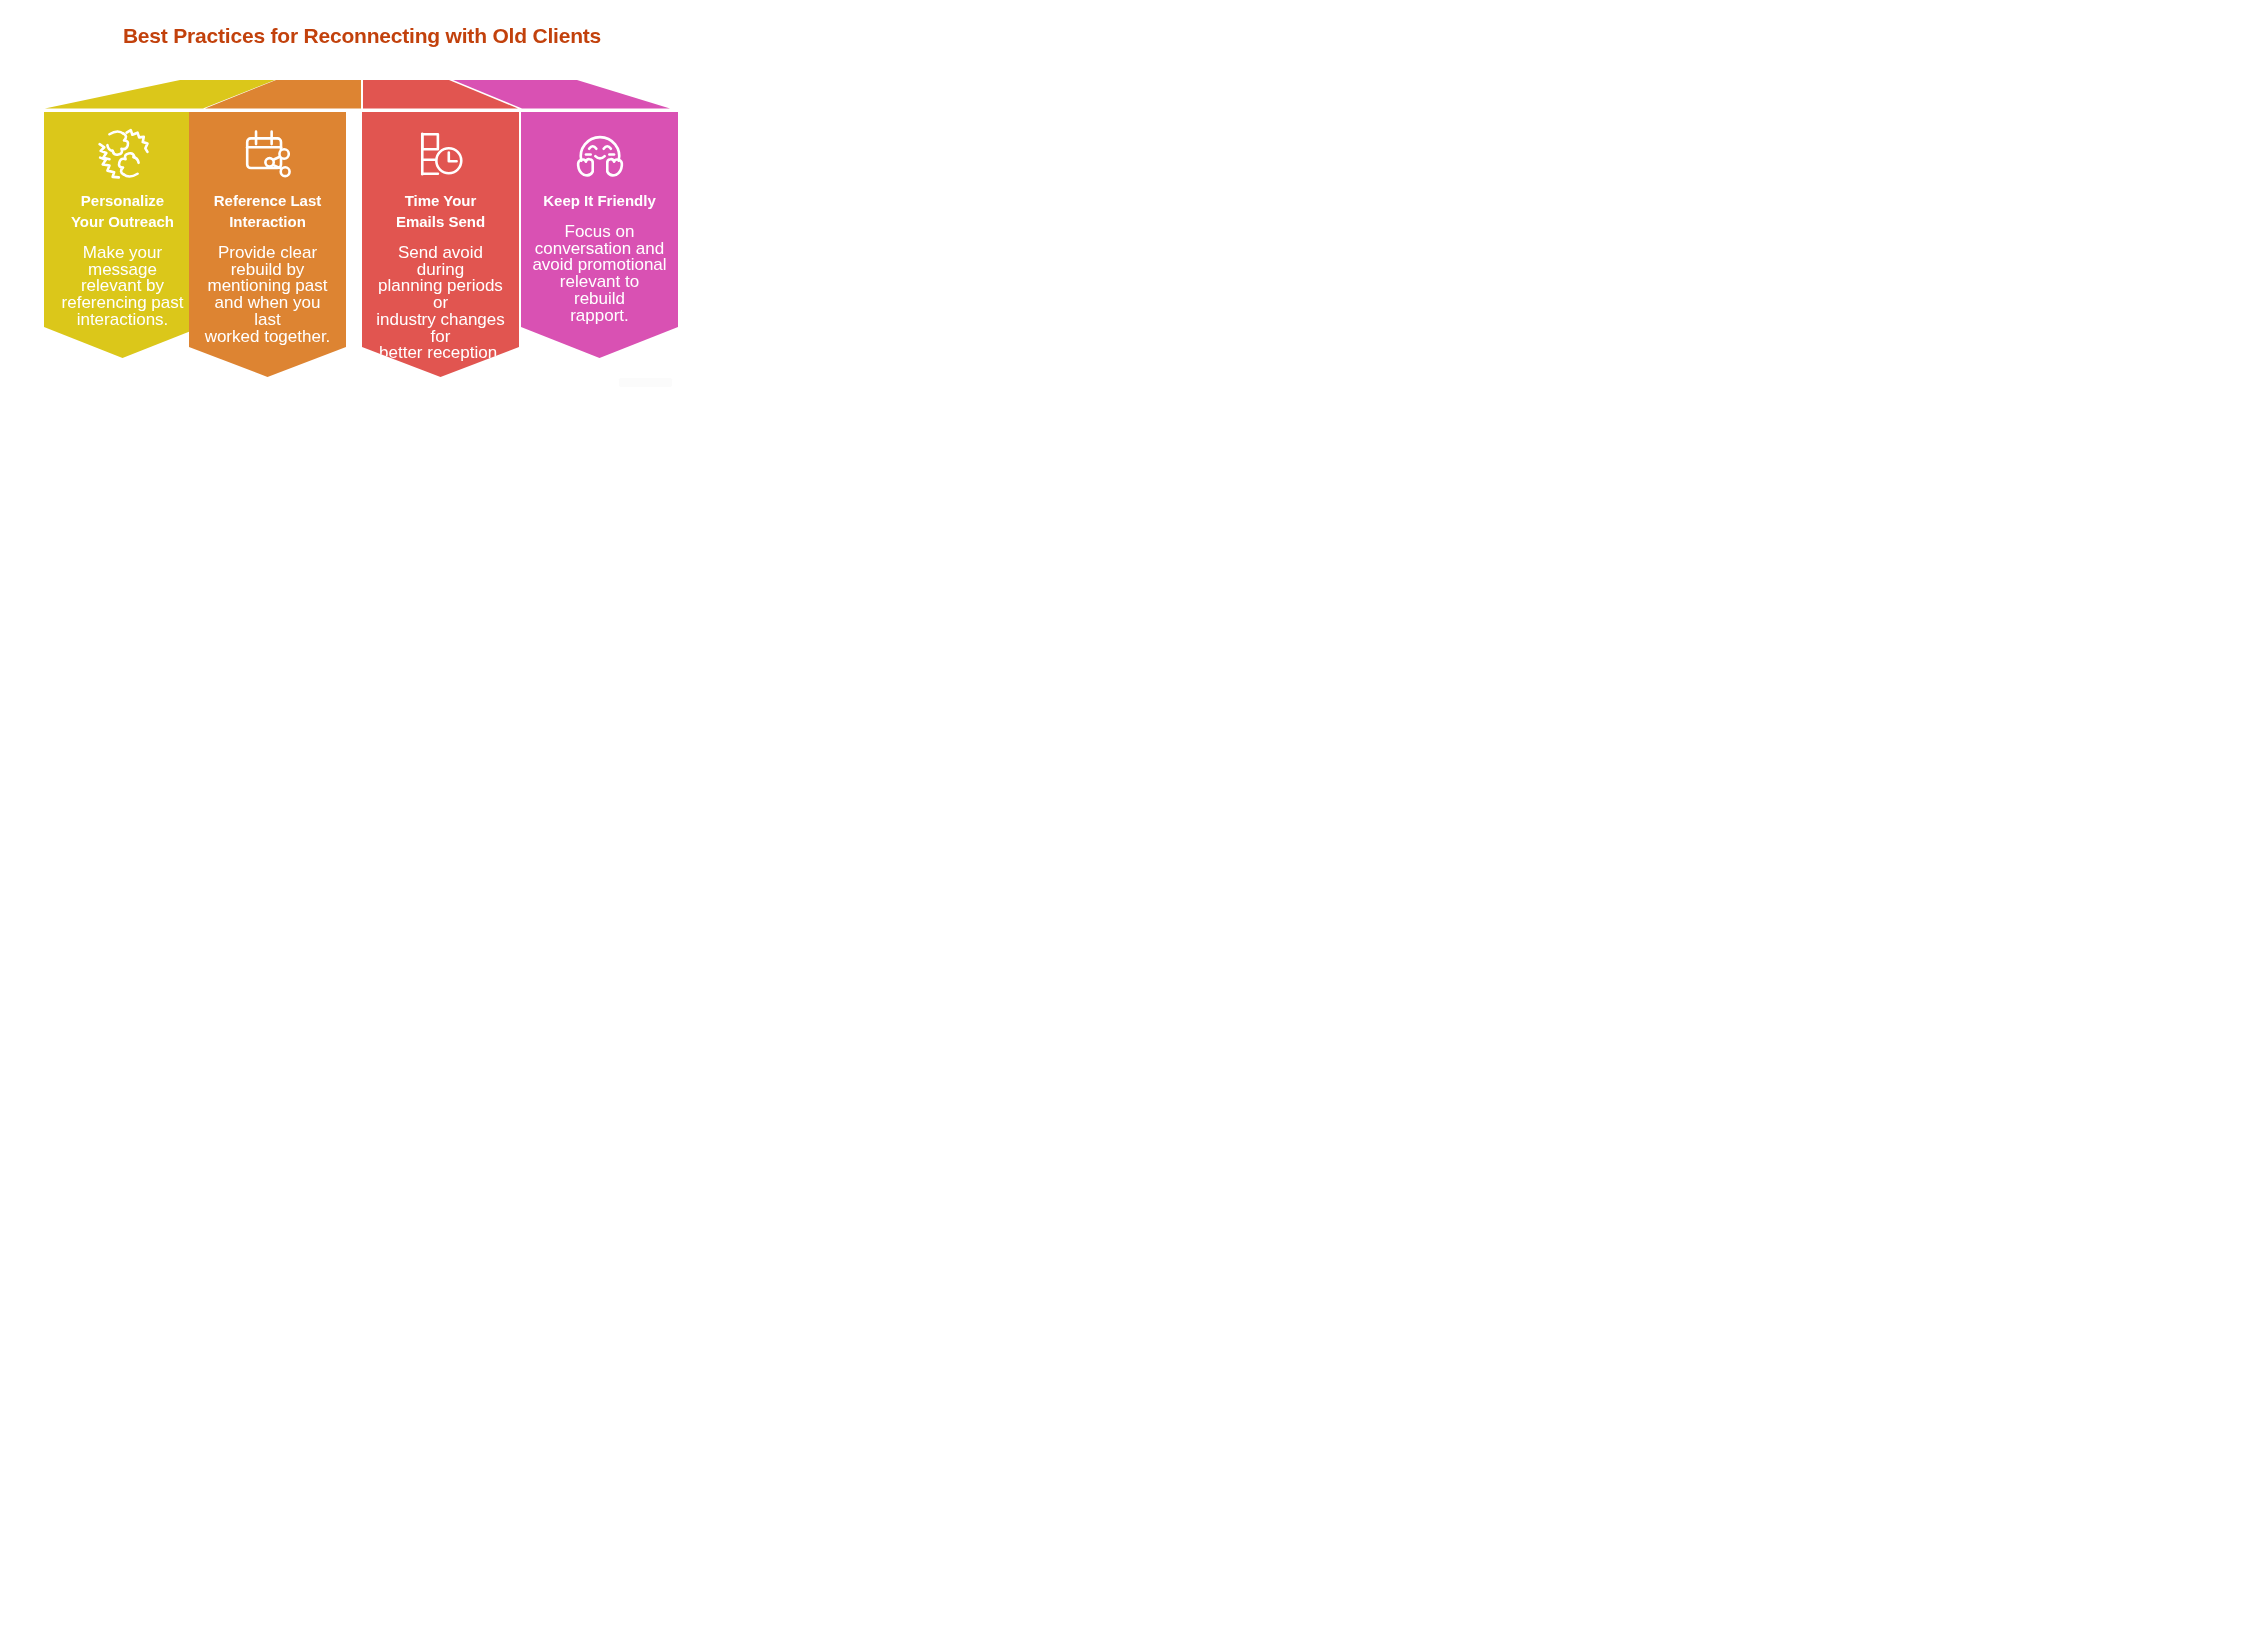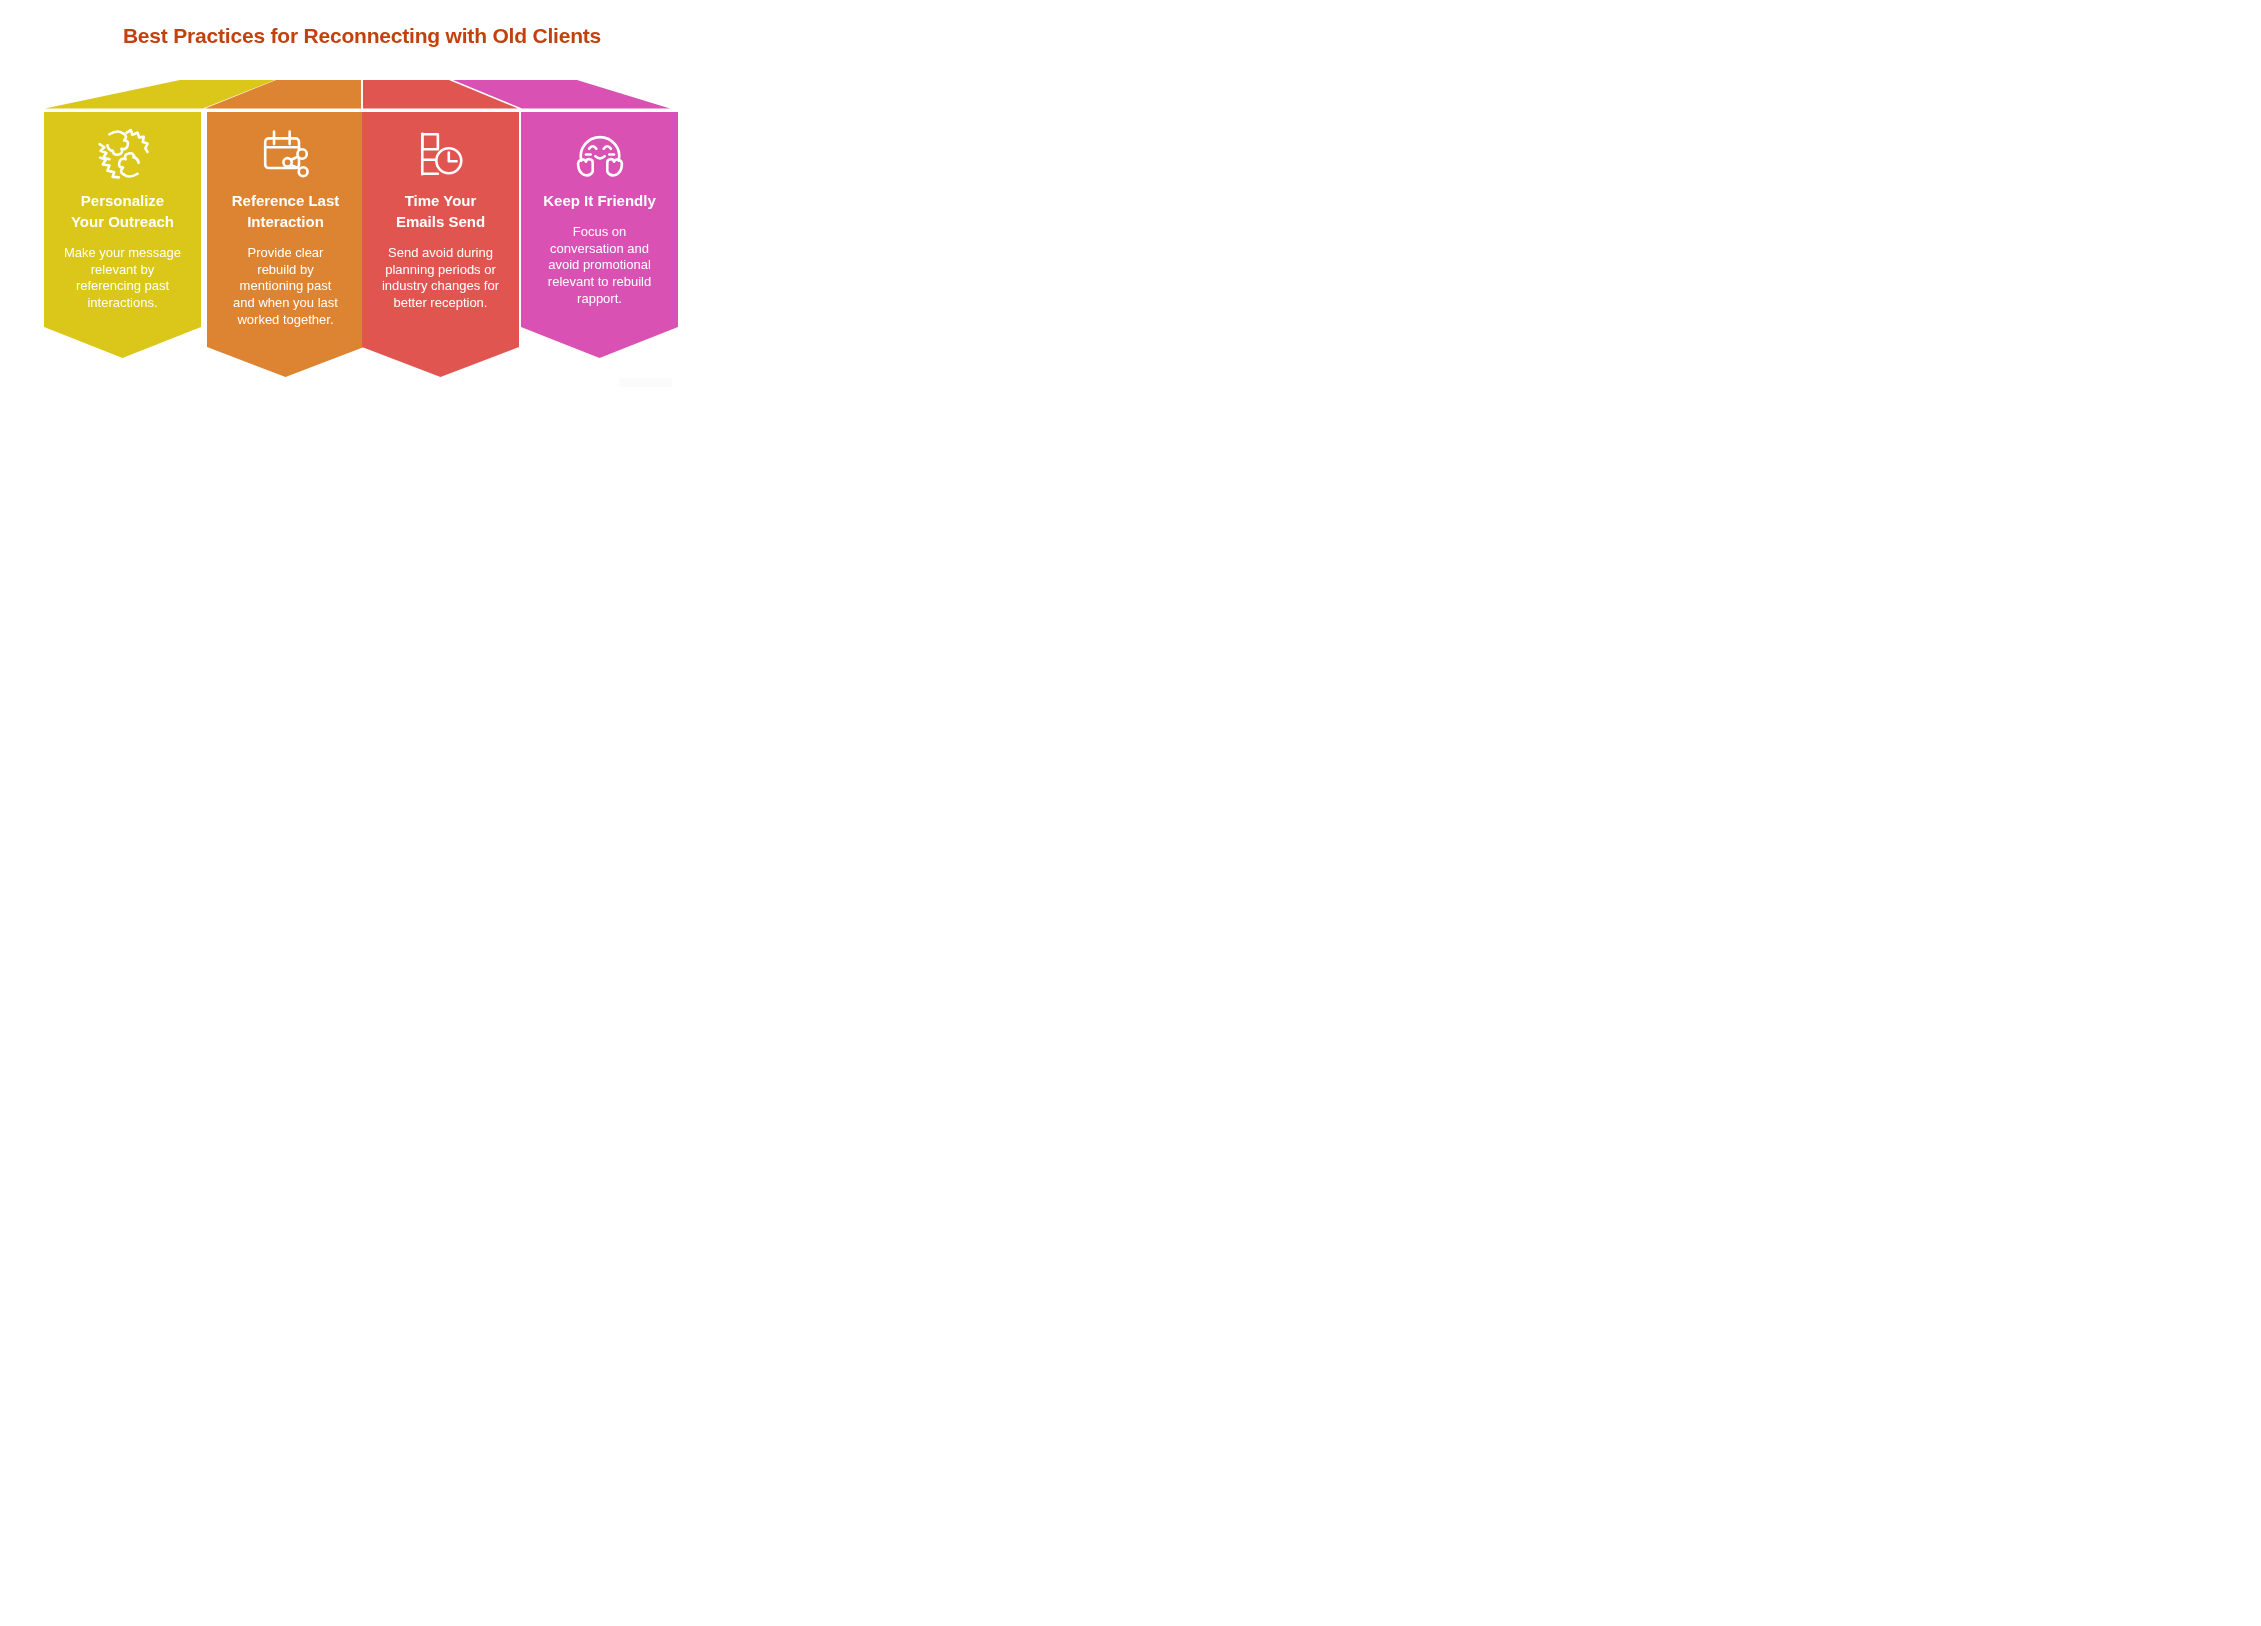--- a/index.html
+++ b/index.html
@@ -19,26 +19,26 @@
   .fold-1 { clip-path:polygon(161px 28.5px, 232px 0, 317px 0, 317px 28.5px); }
   .fold-2 { clip-path:polygon(319px 28.5px, 319px 0, 405px 0, 474px 28.5px); }
   .fold-3 { clip-path:polygon(478px 28.5px, 409px 0, 533px 0, 626px 28.5px); }
   
   .banner {
     position:absolute; top:112px; width:157px; background:var(--bc);
     color:#ffffff; text-align:center;
   }
   .banner.short { height:246px; clip-path:polygon(0 0,100% 0,100% 215px,50% 100%,0 215px); }
   .banner.tall  { height:265px; clip-path:polygon(0 0,100% 0,100% 235px,50% 100%,0 235px); }
-  .b0 { left:44px; }  .b1 { left:207px; }  .b2 { left:362px; }  .b3 { left:521px; }
+  .b0 { left:44px; }  .b1 { left:189px; }  .b2 { left:362px; }  .b3 { left:521px; }
   .icon { display:block; margin:16.3px auto 0; width:52px; height:52px; color:var(--bc); }
   .icon * { vector-effect:none; }
   .banner-title { margin-top:10px; font-size:15px; line-height:21px; font-weight:bold; }
   .banner-title span { display:block; }
-  .banner-body { margin-top:12.7px; padding:0 11px; font-size:13px; line-height:16.7px; font-weight:400; }
+  .banner-body { margin-top:12.7px; padding:0 11px; font-size:17px; line-height:16.7px; font-weight:400; }
   .banner-body span { display:block; }
   .watermark {
     position:absolute; left:619px; top:378px; width:53px; height:9px;
     background:#fbfbfb; border-radius:1.8px;
   }
 </style>
 </head>
 <body>
 
 <div class="canvas">

